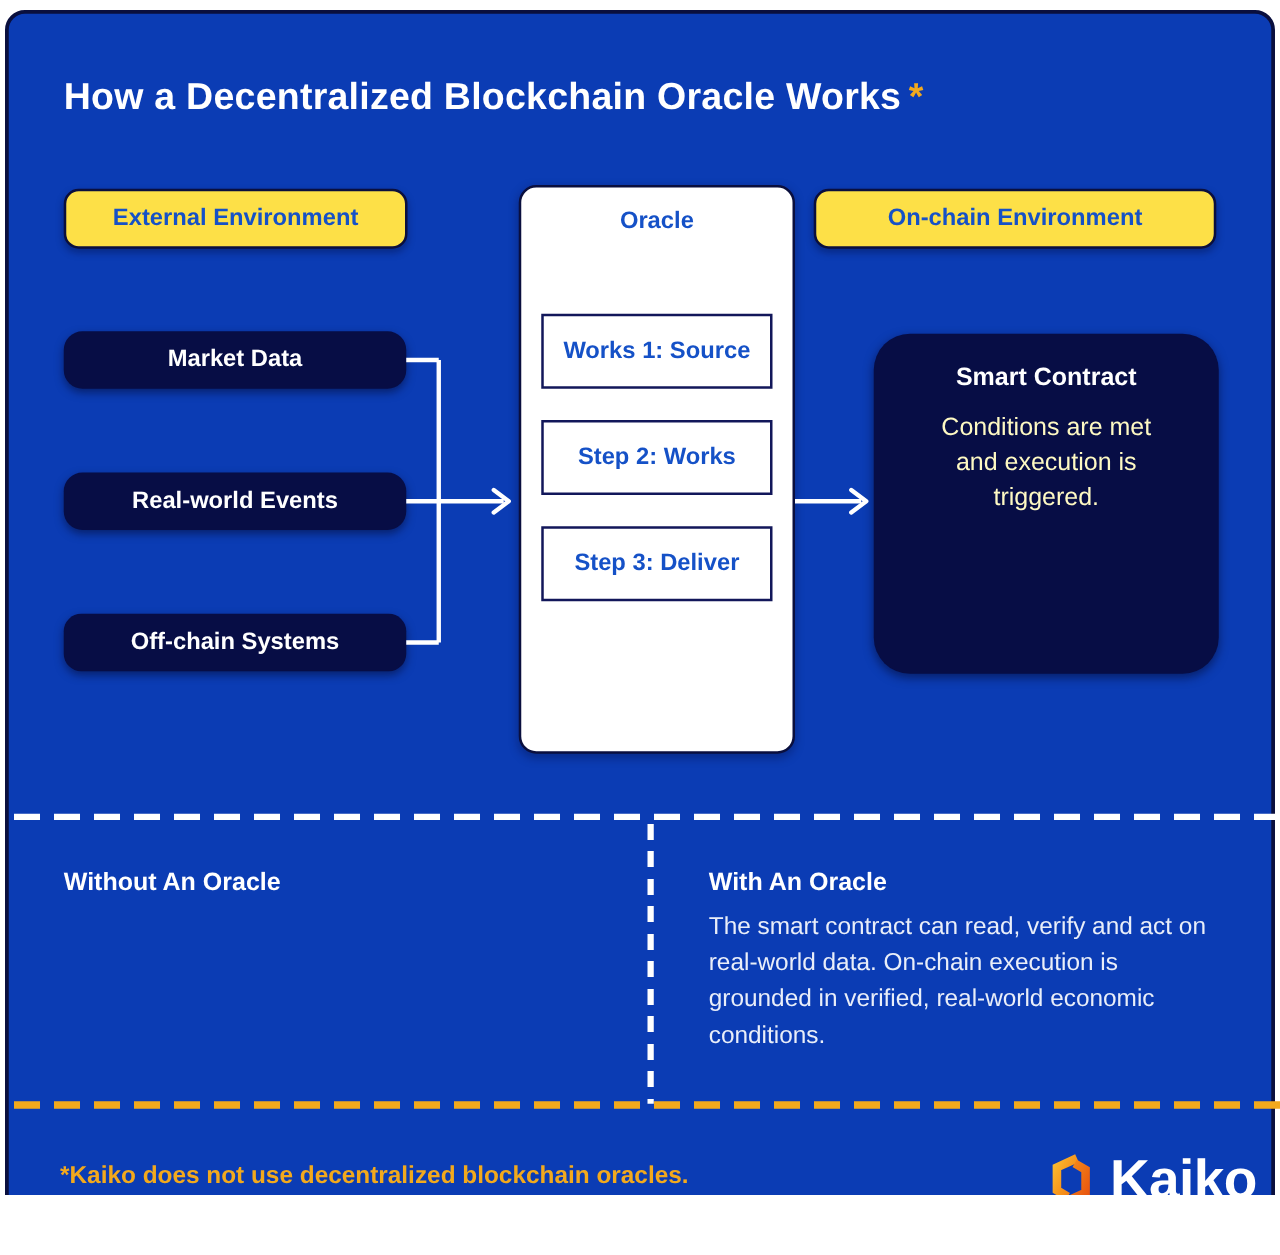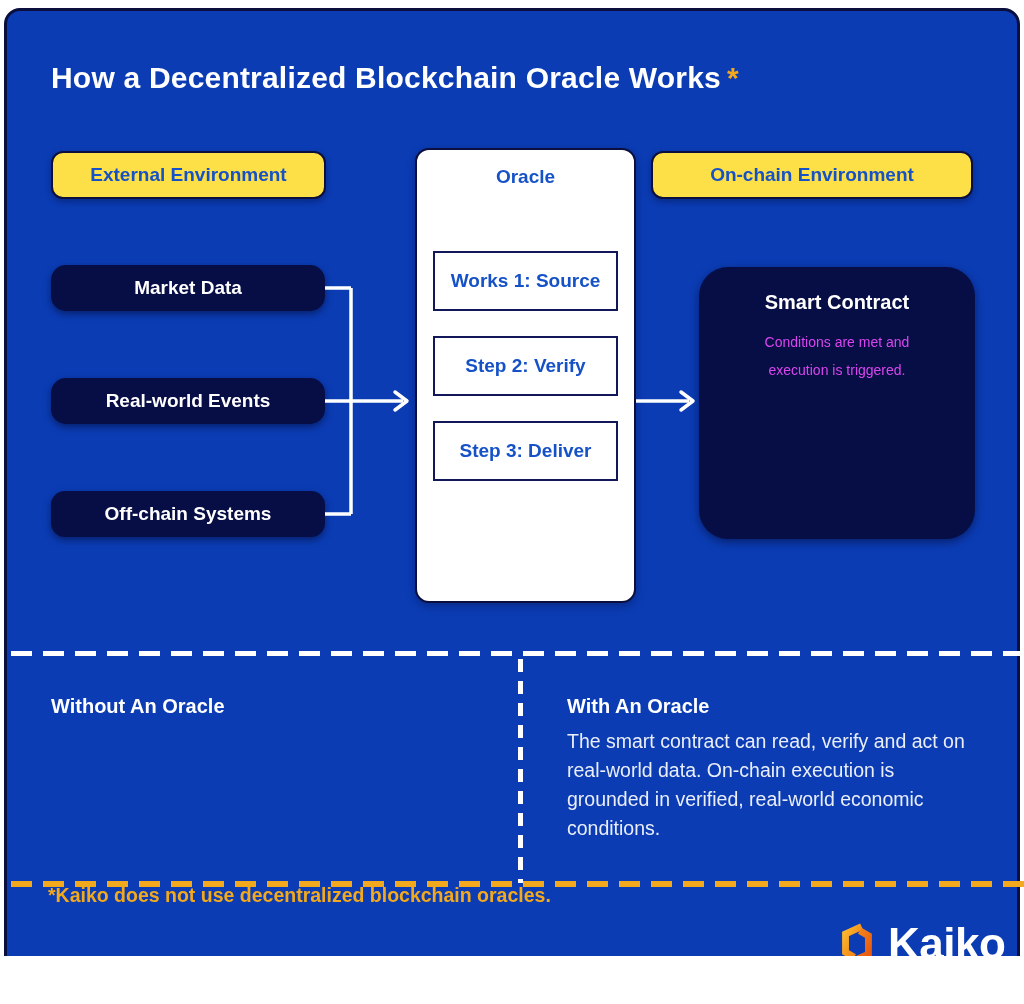--- a/index.html
+++ b/index.html
@@ -33,38 +33,38 @@
   .oracle-panel{position:absolute;left:408px;top:137px;width:221px;height:455px;background:#FFFFFF;
         border:2px solid var(--navy-border);border-radius:14px;box-shadow:0 3px 8px rgba(4,9,48,.35);}
   .oracle-title{margin-top:16px;text-align:center;font-size:19px;font-weight:700;color:var(--blue-text);}
   .step-box{position:absolute;left:16px;width:185px;height:60px;background:#FFFFFF;border:2px solid #12175A;
         display:flex;align-items:center;justify-content:center;font-size:19px;font-weight:700;color:var(--blue-text);}
   .step-1{top:101px;} .step-2{top:186px;} .step-3{top:271px;}
 
   .sc-card{position:absolute;left:692px;top:256px;width:276px;height:272px;background:var(--navy);
         border-radius:29px;text-align:center;padding-top:24px;box-shadow:0 3px 8px rgba(3,6,35,.5);}
   .sc-title{font-size:20px;font-weight:700;color:#FFFFFF;}
-  .sc-body{margin:14px auto 0;width:206px;font-size:14px;line-height:28px;color:#d946ef;}
+  .sc-body{margin:14px auto 0;width:206px;font-size:20px;line-height:28px;color:#fef9c3;}
 
   .connectors{position:absolute;left:0;top:0;width:1024px;height:1004px;pointer-events:none;}
 
   .dash-h-white{position:absolute;left:4px;width:1016px;top:640px;height:5px;
         background:repeating-linear-gradient(90deg,#FFFFFF 0 21px,transparent 21px 32px);}
   .dash-v-white{position:absolute;left:511px;top:648px;width:5px;height:224px;
         background:repeating-linear-gradient(180deg,#FFFFFF 0 13px,transparent 13px 22px);}
   .dash-h-yellow{position:absolute;left:4px;width:1016px;top:870px;height:6px;
         background:repeating-linear-gradient(90deg,var(--yellow) 0 21px,transparent 21px 32px);}
 
   .cmp{position:absolute;top:684px;}
   .cmp-left{left:44px;width:432px;}
   .cmp-right{left:560px;width:412px;}
   .cmp h3{font-size:20px;font-weight:700;color:#FFFFFF;margin-bottom:9px;}
   .cmp p{font-size:19.5px;line-height:29px;color:var(--off-white);}
 
-  .footnote{position:absolute;left:41px;top:873px;font-size:19.5px;font-weight:700;color:var(--yellow);}
+  .footnote{position:absolute;left:41px;top:918px;font-size:19.5px;font-weight:700;color:var(--yellow);}
   .brand{position:absolute;left:828px;top:908px;display:flex;align-items:center;gap:9px;}
   .brand-text{font-size:44px;font-weight:700;color:#FFFFFF;letter-spacing:-.5px;}
 </style>
 </head>
 <body>
 
 <div class="stage">
   <div class="card">
 
     <h1 class="page-title">
@@ -87,21 +87,21 @@
     <div class="src-pill src-3">
       <span>Off-chain Systems</span>
     </div>
 
     <div class="oracle-panel">
       <div class="oracle-title">Oracle</div>
       <div class="step-box step-1">
         <span>Works 1: Source</span>
       </div>
       <div class="step-box step-2">
-        <span>Step 2: Verify</span>
+        <span>Step 2: Works</span>
       </div>
       <div class="step-box step-3">
         <span>Step 3: Deliver</span>
       </div>
     </div>
 
     <div class="sc-card">
       <div class="sc-title">Smart Contract</div>
       <div class="sc-body">Conditions are met and execution is triggered.</div>
     </div>

